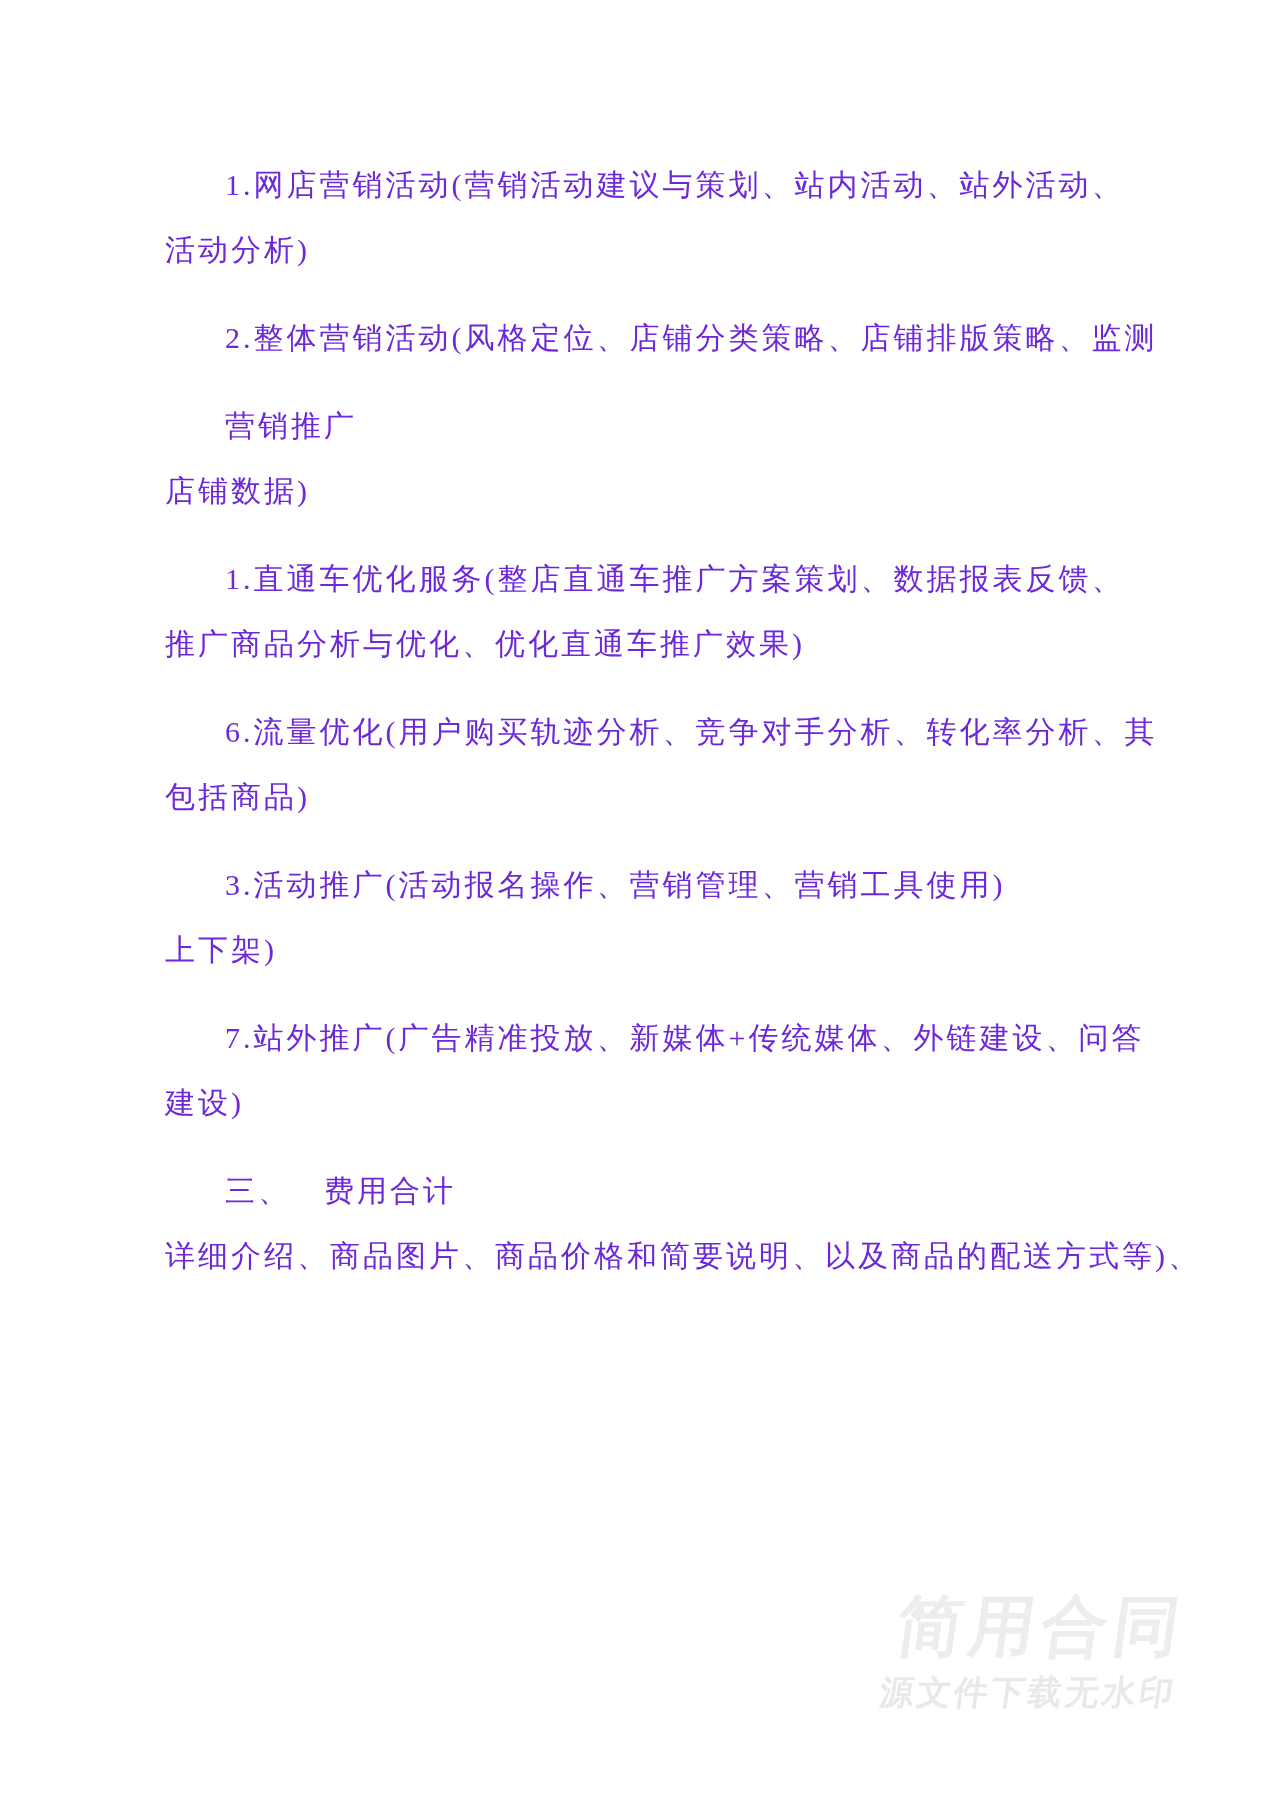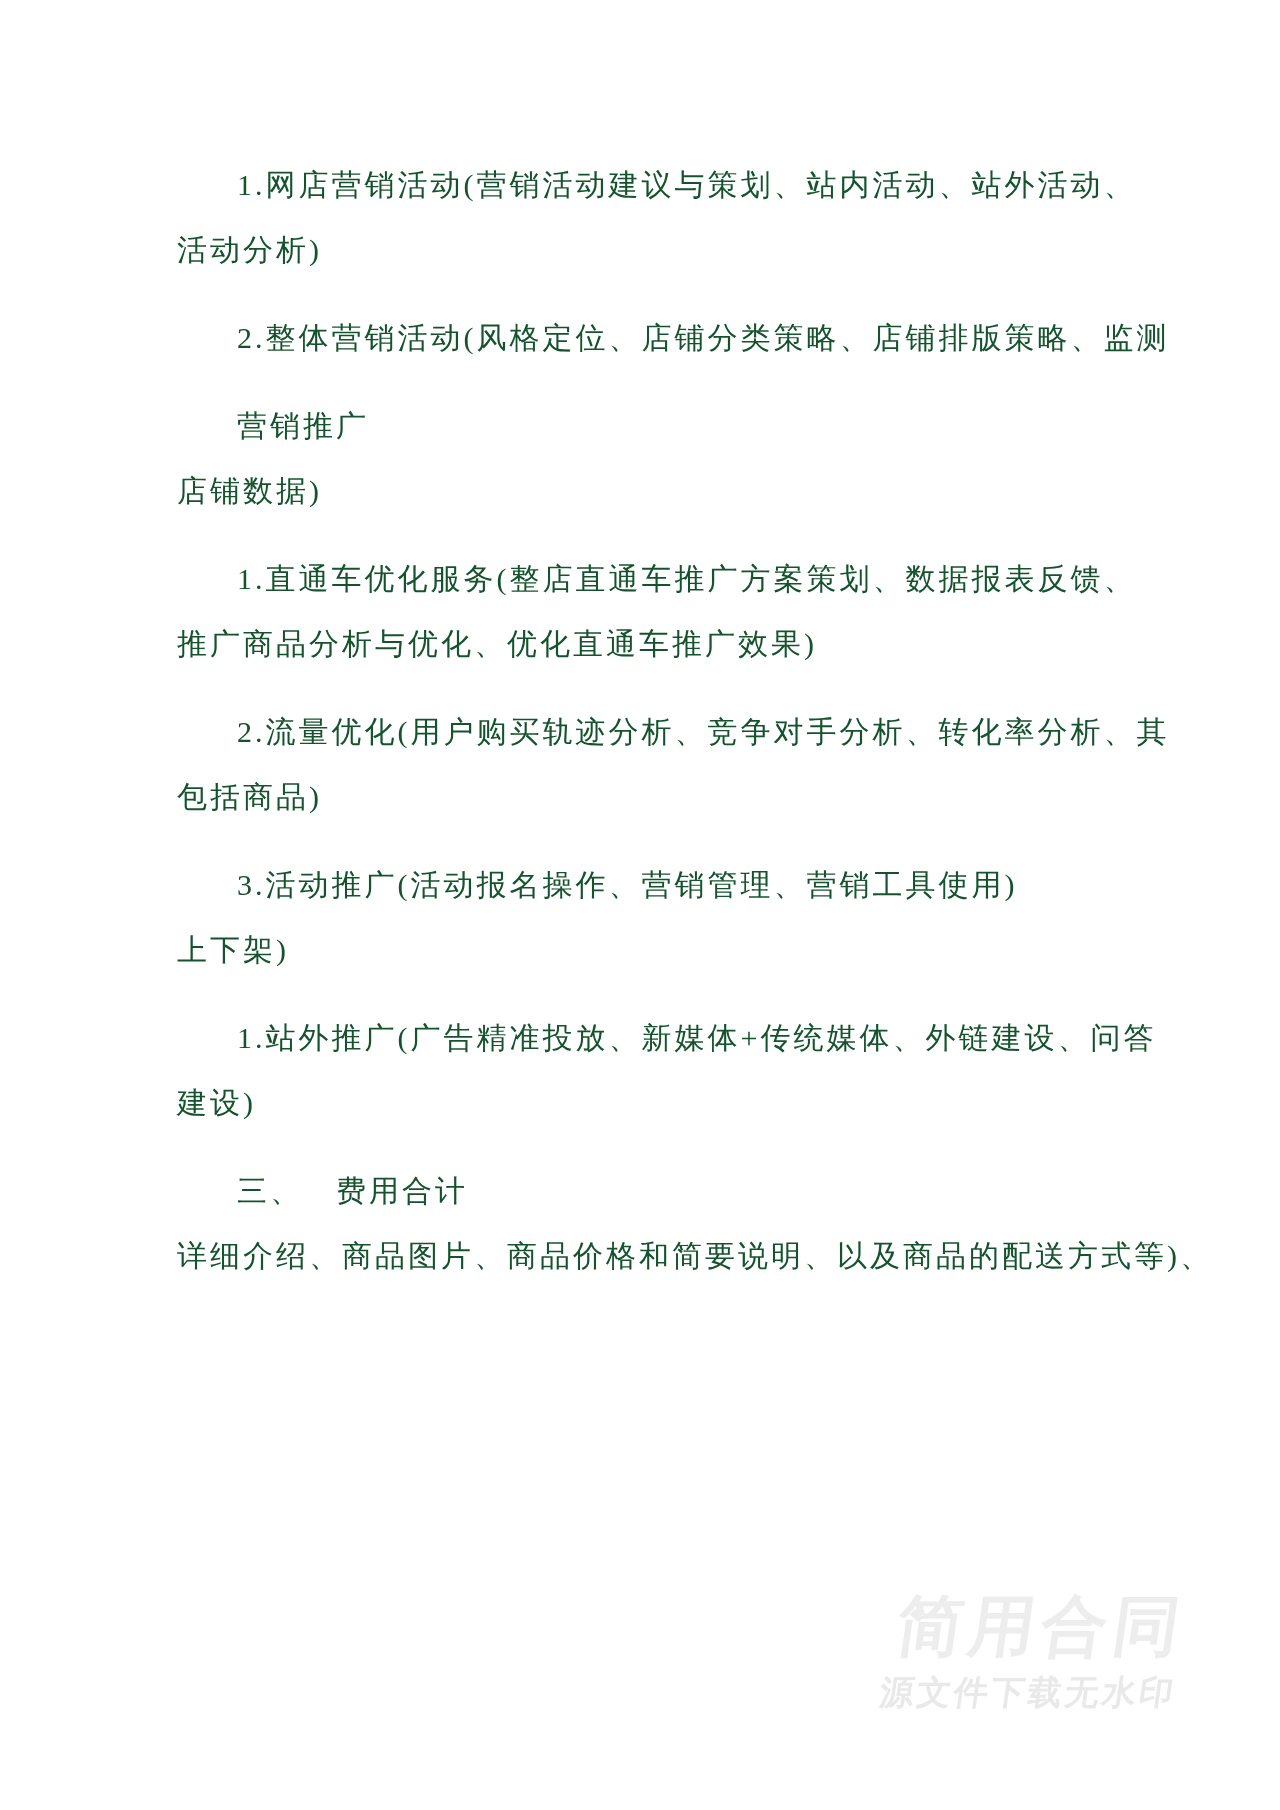--- a/index.html
+++ b/index.html
@@ -6,24 +6,24 @@
   .page {
     position: relative;
     width: 1280px;
     height: 1810px;
     background: #ffffff;
     overflow: hidden;
     font-family: "Liberation Serif", "DejaVu Serif", serif;
   }
   .doc-body {
     position: absolute;
-    left: 177px;
+    left: 165px;
     top: 129px;
     width: 950px;
-    color: #14532d;
+    color: #6d28d9;
     font-size: 30px;
     letter-spacing: 3px;
   }
   .ln {
     height: 65px;
     line-height: 65px;
     white-space: nowrap;
   }
   .ln.ind { padding-left: 60px; }
   .ln.para { margin-top: 23px; }
@@ -65,23 +65,23 @@
   </div>
 
   <div class="doc-body">
     <div class="ln ind para">1.网店营销活动(营销活动建议与策划、站内活动、站外活动、</div>
     <div class="ln">活动分析)</div>
     <div class="ln ind para">2.整体营销活动(风格定位、店铺分类策略、店铺排版策略、监测</div>
     <div class="ln ind para">营销推广</div>
     <div class="ln">店铺数据)</div>
     <div class="ln ind para">1.直通车优化服务(整店直通车推广方案策划、数据报表反馈、</div>
     <div class="ln">推广商品分析与优化、优化直通车推广效果)</div>
-    <div class="ln ind para">2.流量优化(用户购买轨迹分析、竞争对手分析、转化率分析、其</div>
+    <div class="ln ind para">6.流量优化(用户购买轨迹分析、竞争对手分析、转化率分析、其</div>
     <div class="ln">包括商品)</div>
     <div class="ln ind para">3.活动推广(活动报名操作、营销管理、营销工具使用)</div>
     <div class="ln">上下架)</div>
-    <div class="ln ind para">1.站外推广(广告精准投放、新媒体+传统媒体、外链建设、问答</div>
+    <div class="ln ind para">7.站外推广(广告精准投放、新媒体+传统媒体、外链建设、问答</div>
     <div class="ln">建设)</div>
     <div class="ln ind para">三、　费用合计</div>
     <div class="ln">详细介绍、商品图片、商品价格和简要说明、以及商品的配送方式等)、</div>
   </div>
 
 </div>
 
 </body></html>

